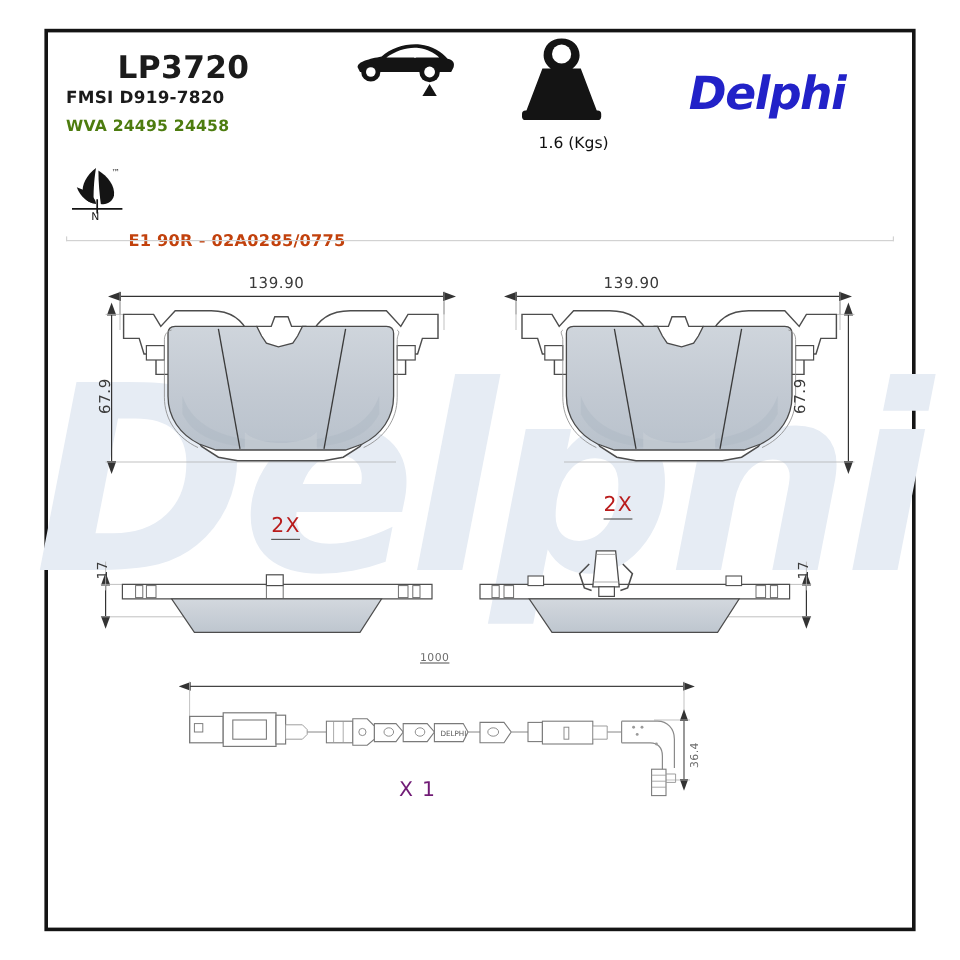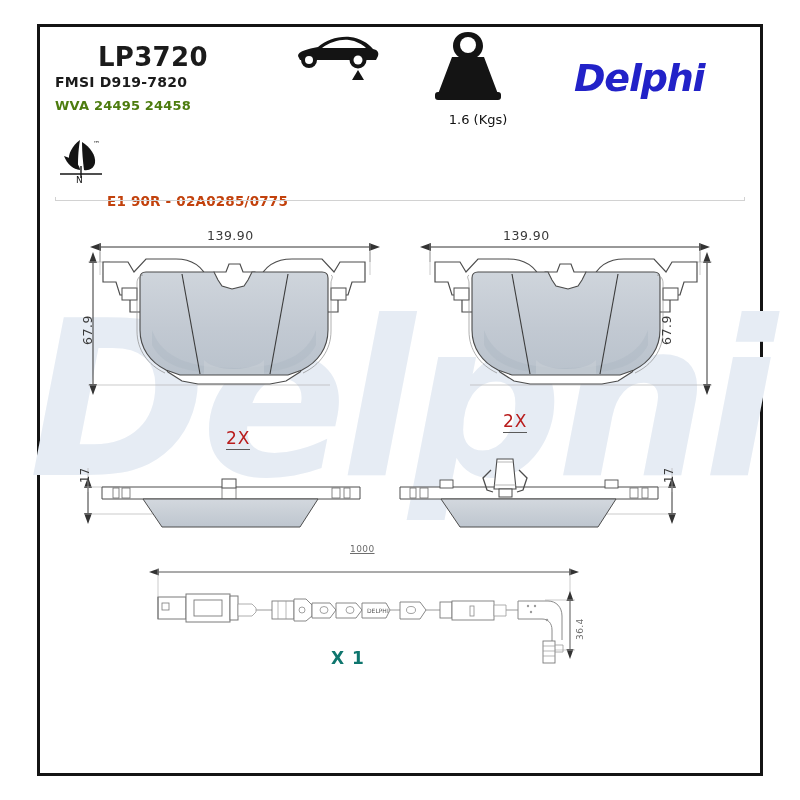--- a/index.html
+++ b/index.html
@@ -76,21 +76,21 @@
     left: 629px; top: 733px;
     font-family: "DejaVu Serif", "Liberation Serif", serif;
     font-size: 23px; font-weight: bold;
     color: #1d1d1d;
     letter-spacing: -0.4px;
   }
   #lockheed-logo sup { font-size: 10px; vertical-align: super; }
   #qty {
     left: 293px; top: 648px;
     width: 110px; text-align: center;
-    font-size: 17px; font-weight: bold; color: #0f766e;
+    font-size: 17px; font-weight: normal; color: #701a75;
     letter-spacing: 1px;
   }
   .divider {
     position: absolute;
     left: 55px; top: 200px;
     width: 690px; height: 1px;
     background: #d2d2d2;
     z-index: 3;
   }
   .divider::before, .divider::after {

